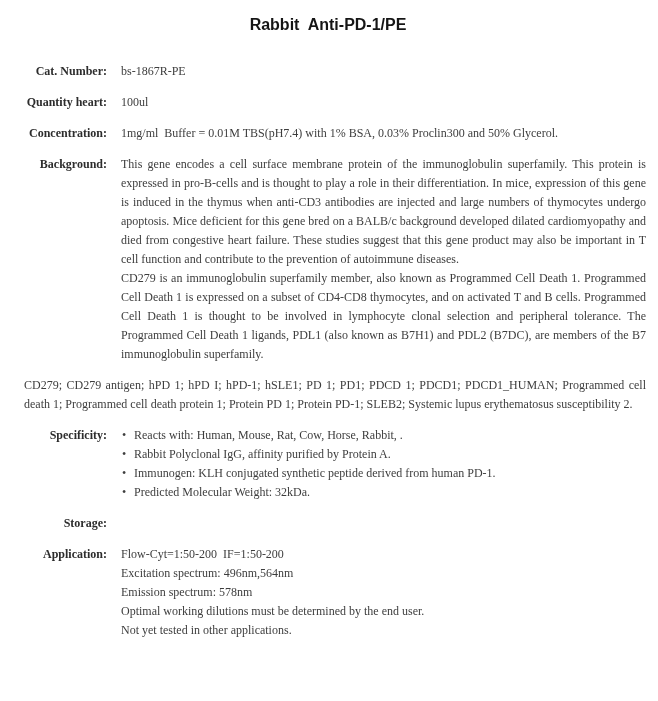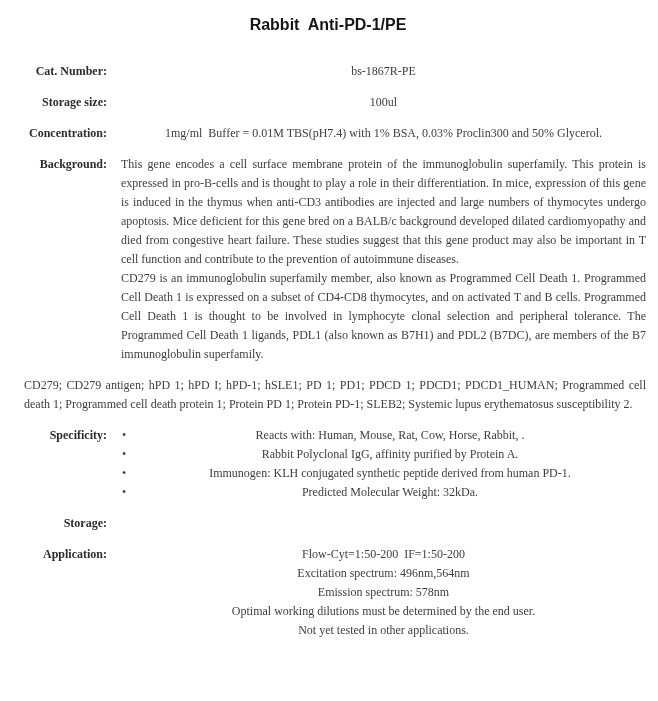--- a/index.html
+++ b/index.html
@@ -43,21 +43,20 @@
   }
   .row-aka .cell-label .lbl {
     display: inline-block;
     max-width: 80px;
     text-align: right;
   }
   .cell-value {
     flex: 1;
     margin-left: 14px;
     min-width: 0;
-    text-align: center;
   }
   .justify { text-align: justify; }
   .pre { white-space: pre-wrap; }
   p { margin: 0; }
   ul.bullets {
     margin: 0;
     padding: 0;
     list-style: none;
   }
   ul.bullets li {
@@ -78,21 +77,21 @@
 <div class="page">
 
   <h1 class="title">Rabbit  Anti-PD-1/PE</h1>
 
   <div class="row">
     <div class="cell-label">Cat. Number:</div>
     <div class="cell-value pre">bs-1867R-PE</div>
   </div>
 
   <div class="row">
-    <div class="cell-label">Storage size:</div>
+    <div class="cell-label">Quantity heart:</div>
     <div class="cell-value pre">100ul</div>
   </div>
 
   <div class="row">
     <div class="cell-label">Concentration:</div>
     <div class="cell-value pre">1mg/ml  Buffer = 0.01M TBS(pH7.4) with 1% BSA, 0.03% Proclin300 and 50% Glycerol.</div>
   </div>
 
   <div class="row">
     <div class="cell-label">Background:</div>

